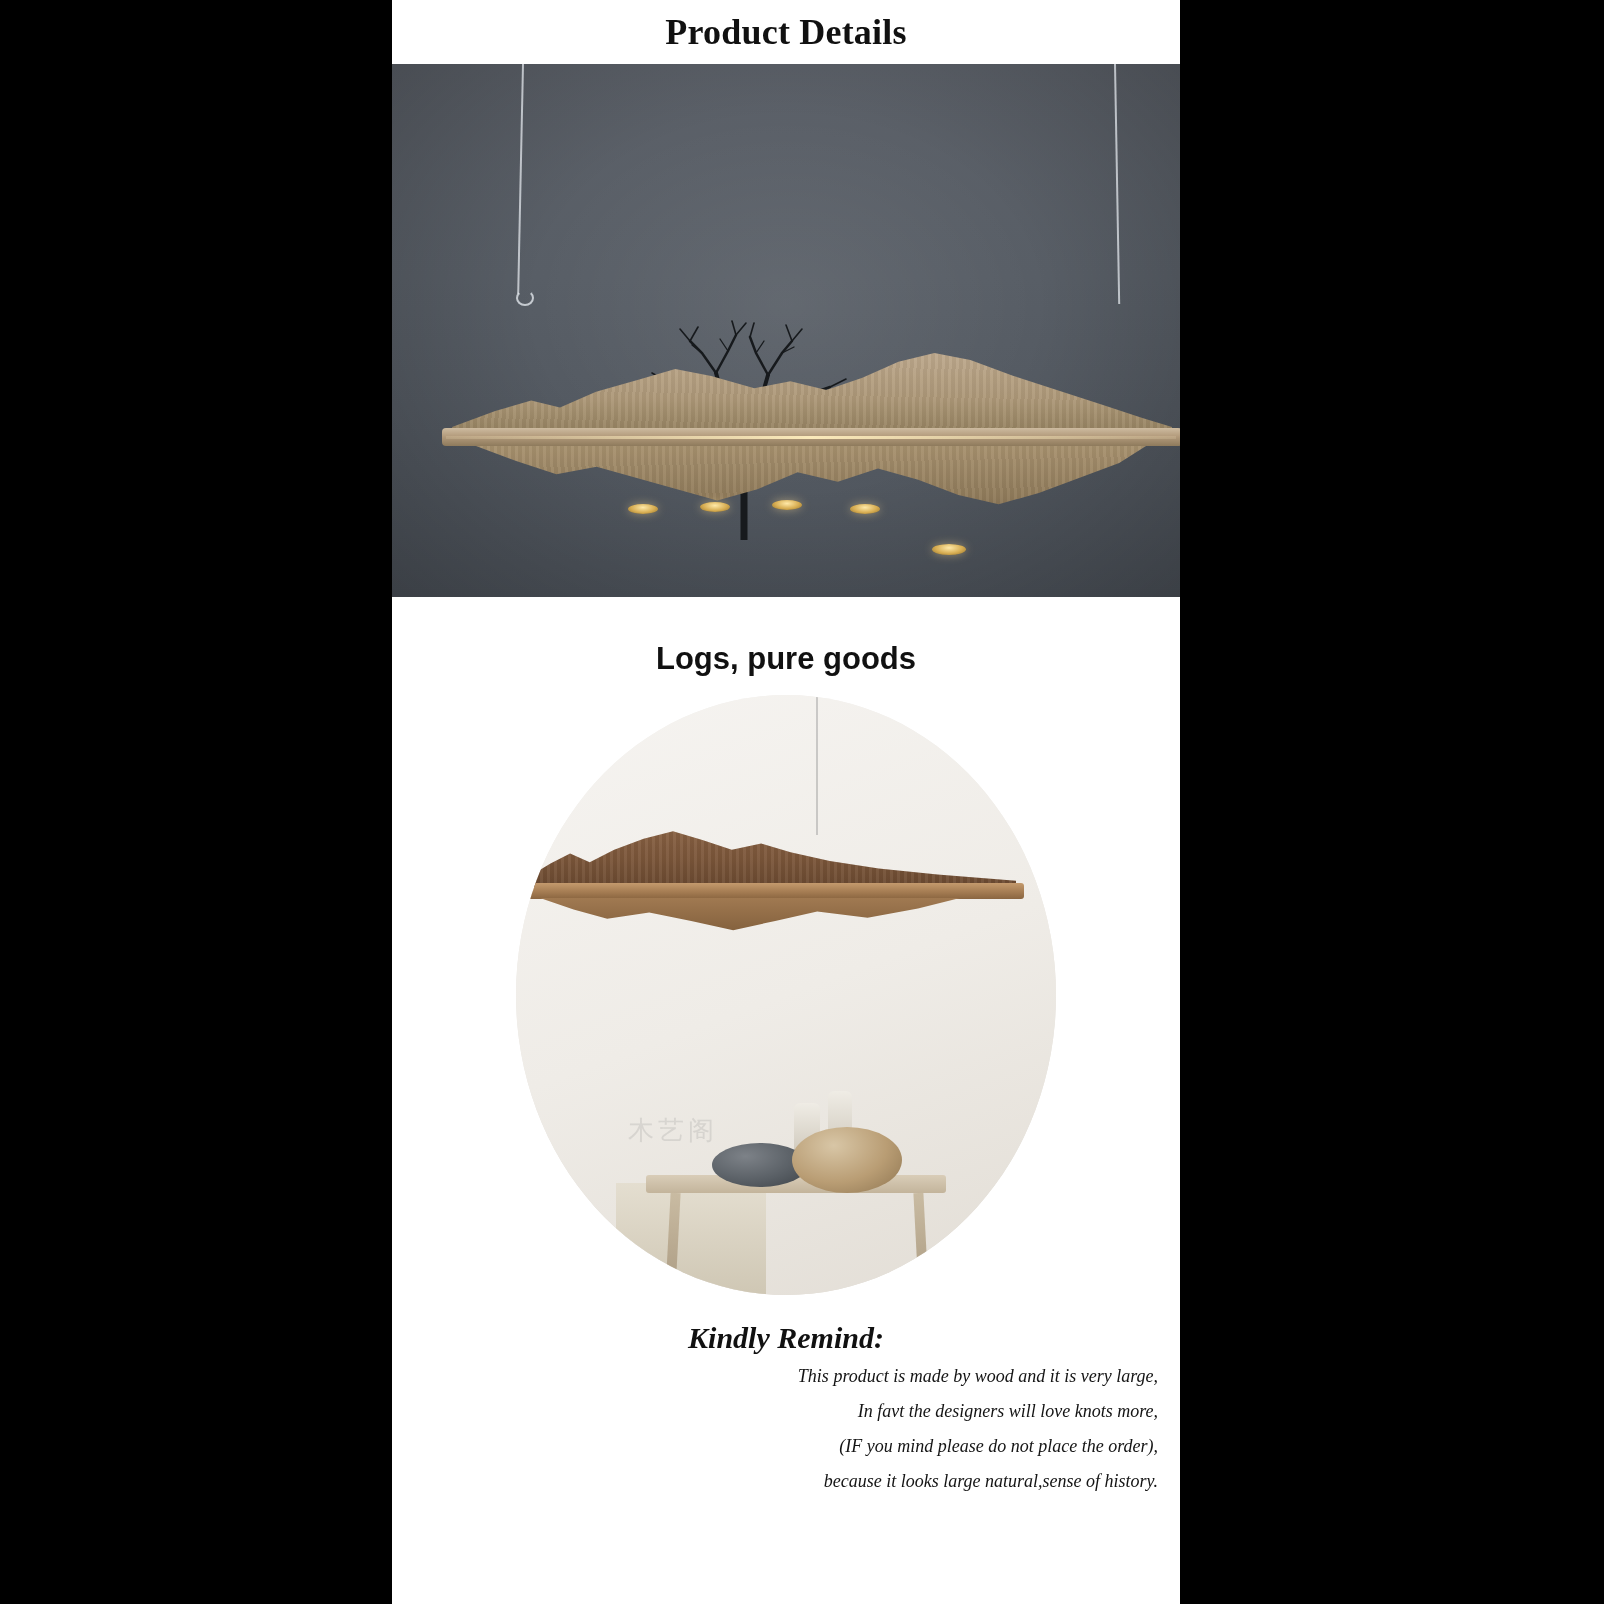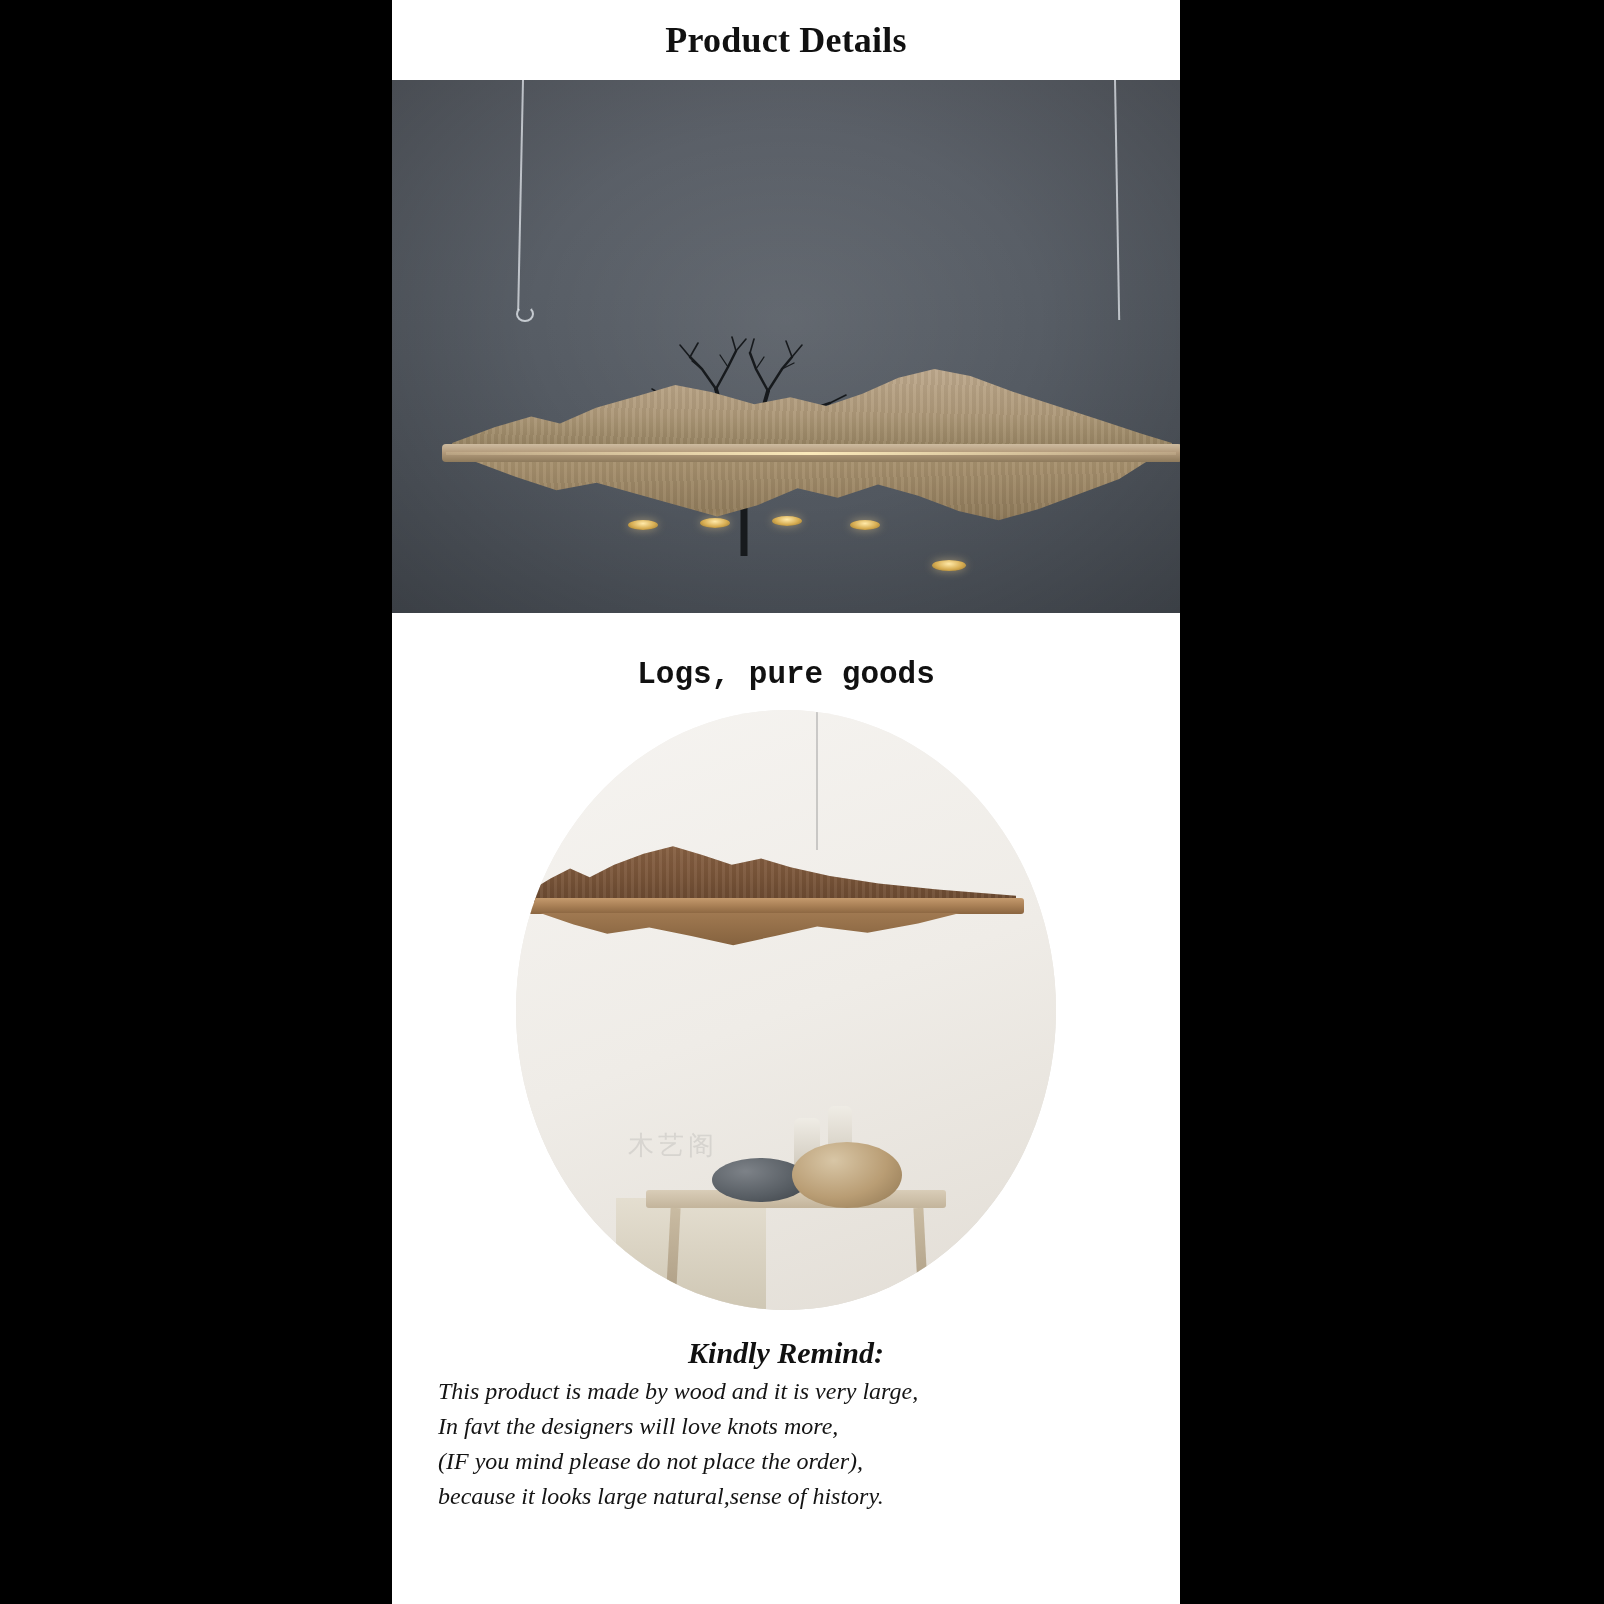--- a/index.html
+++ b/index.html
@@ -18,21 +18,21 @@
     left: 392px;
     top: 0;
     width: 788px;
     height: 1604px;
     background: #ffffff;
     overflow: hidden;
   }
 
   
   .header {
-    height: 80px;
+    height: 64px;
     display: flex;
     align-items: center;
     justify-content: center;
     background: #ffffff;
   }
   .header-title {
     font-family: "Liberation Serif", serif;
     font-weight: bold;
     font-size: 36px;
     color: #111111;
@@ -141,21 +141,21 @@
     position: absolute;
     left: 200px;
     top: 55px;
     width: 230px;
     height: 225px;
   }
 
   
   .section-title {
     text-align: center;
-    font-family: Liberation Mono, monospace;
+    font-family: Liberation Sans, sans-serif;
     font-weight: bold;
     font-size: 31px;
     color: #111111;
     margin: 44px 0 18px 0;
   }
   .circle-img {
     position: relative;
     width: 540px;
     height: 600px;
     margin: 0 auto;
@@ -282,24 +282,24 @@
   }
   .remind-title {
     text-align: center;
     font-weight: bold;
     font-size: 30px;
     color: #111111;
     margin-bottom: 4px;
   }
   .remind-line {
     font-family: "Liberation Serif", serif;
-    font-size: 24px;
+    font-size: 18px;
     line-height: 35px;
     color: #141414;
-    text-align: left;
+    text-align: right;
     padding-left: 24px;
   }
 </style>
 </head>
 <body>
 
 <div class="page">
 
   <div class="header">
     <div class="header-title">Product Details</div>

